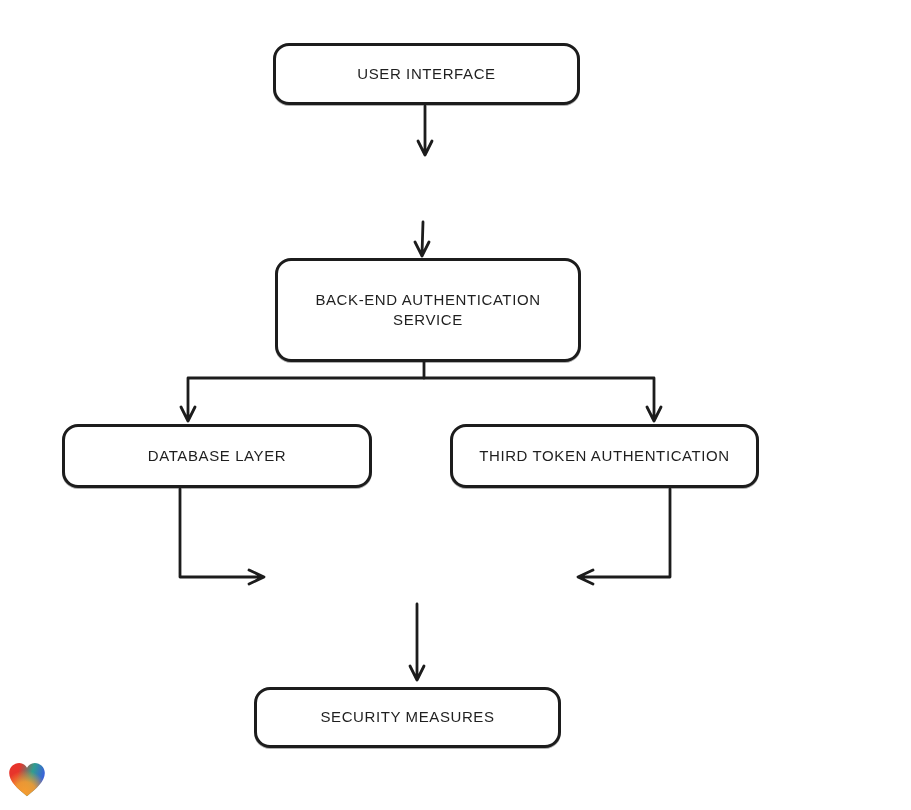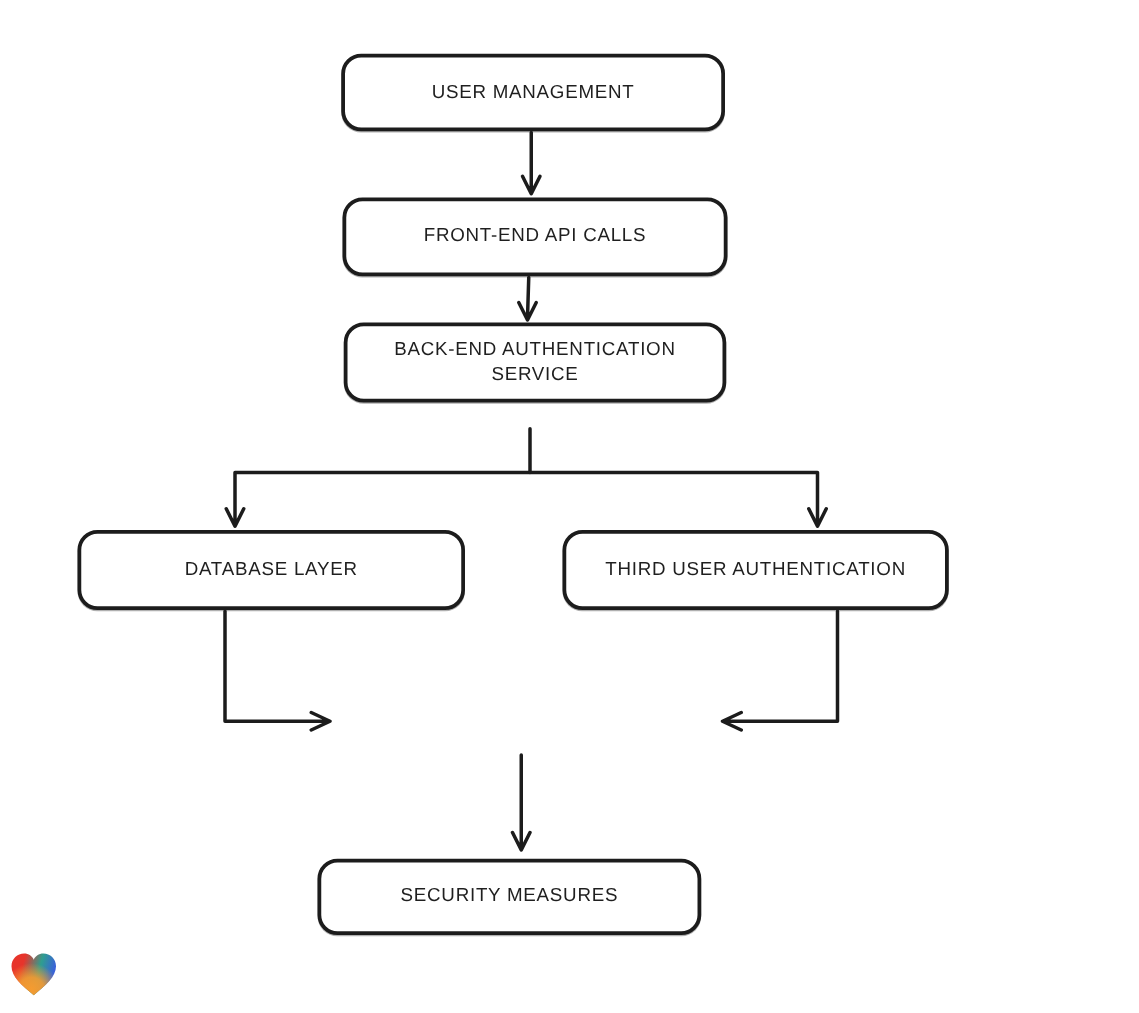--- a/index.html
+++ b/index.html
@@ -35,21 +35,21 @@
     font-size: 15px;
     letter-spacing: 0.6px;
     line-height: 1.35;
     color: #1f1f1f;
     white-space: pre-line;
     box-shadow: 0 1px 0 rgba(28,28,28,0.35);
   }
   
   .n-user-interface   { left: 273px; top: 43px;  width: 307px; height: 62px; }
   .n-frontend-api     { left: 274px; top: 158px; width: 308px; height: 63px; }
-  .n-backend-auth     { left: 275px; top: 258px; width: 306px; height: 64px; }
+  .n-backend-auth     { left: 275px; top: 258px; width: 306px; height: 104px; }
   .n-database-layer   { left: 62px;  top: 424px; width: 310px; height: 64px; }
   .n-third-party-auth { left: 450px; top: 424px; width: 309px; height: 64px; }
   .n-session-token    { left: 267px; top: 540px; width: 306px; height: 63px; }
   .n-security         { left: 254px; top: 687px; width: 307px; height: 61px; }
   .logo {
     position: absolute;
     left: 8px;
     top: 761px;
     width: 38px;
     height: 37px;
@@ -73,30 +73,29 @@
       <path d="M424 378 L654 378 L654 419 M647 407 L654 421 L661 407"></path>
 
       <path d="M180 489 L180 577 L262 577 M249 570 L264 577 L249 584"></path>
 
       <path d="M670 489 L670 577 L580 577 M593 570 L578 577 L593 584"></path>
 
       <path d="M417 604 L417 678 M410 666 L417 680 L424 666"></path>
     </g>
   </svg>
 
-  <div class="node n-user-interface">USER MANAGEMENT</div>
+  <div class="node n-user-interface">USER INTERFACE</div>
 
-  <div class="node n-frontend-api">FRONT-END API CALLS</div>
 
   <div class="node n-backend-auth">BACK-END AUTHENTICATION
 SERVICE</div>
 
   <div class="node n-database-layer">DATABASE LAYER</div>
 
-  <div class="node n-third-party-auth">THIRD USER AUTHENTICATION</div>
+  <div class="node n-third-party-auth">THIRD TOKEN AUTHENTICATION</div>
 
 
   <div class="node n-security">SECURITY MEASURES</div>
 
   <svg class="logo" viewBox="0 0 32 30" xmlns="http://www.w3.org/2000/svg">
     <defs>
       <linearGradient id="heart-base" x1="0" y1="0" x2="1" y2="0.25">
         <stop offset="0" stop-color="#e7342b"></stop>
         <stop offset="0.3" stop-color="#e7342b"></stop>
         <stop offset="0.68" stop-color="#2f9e8f"></stop>

